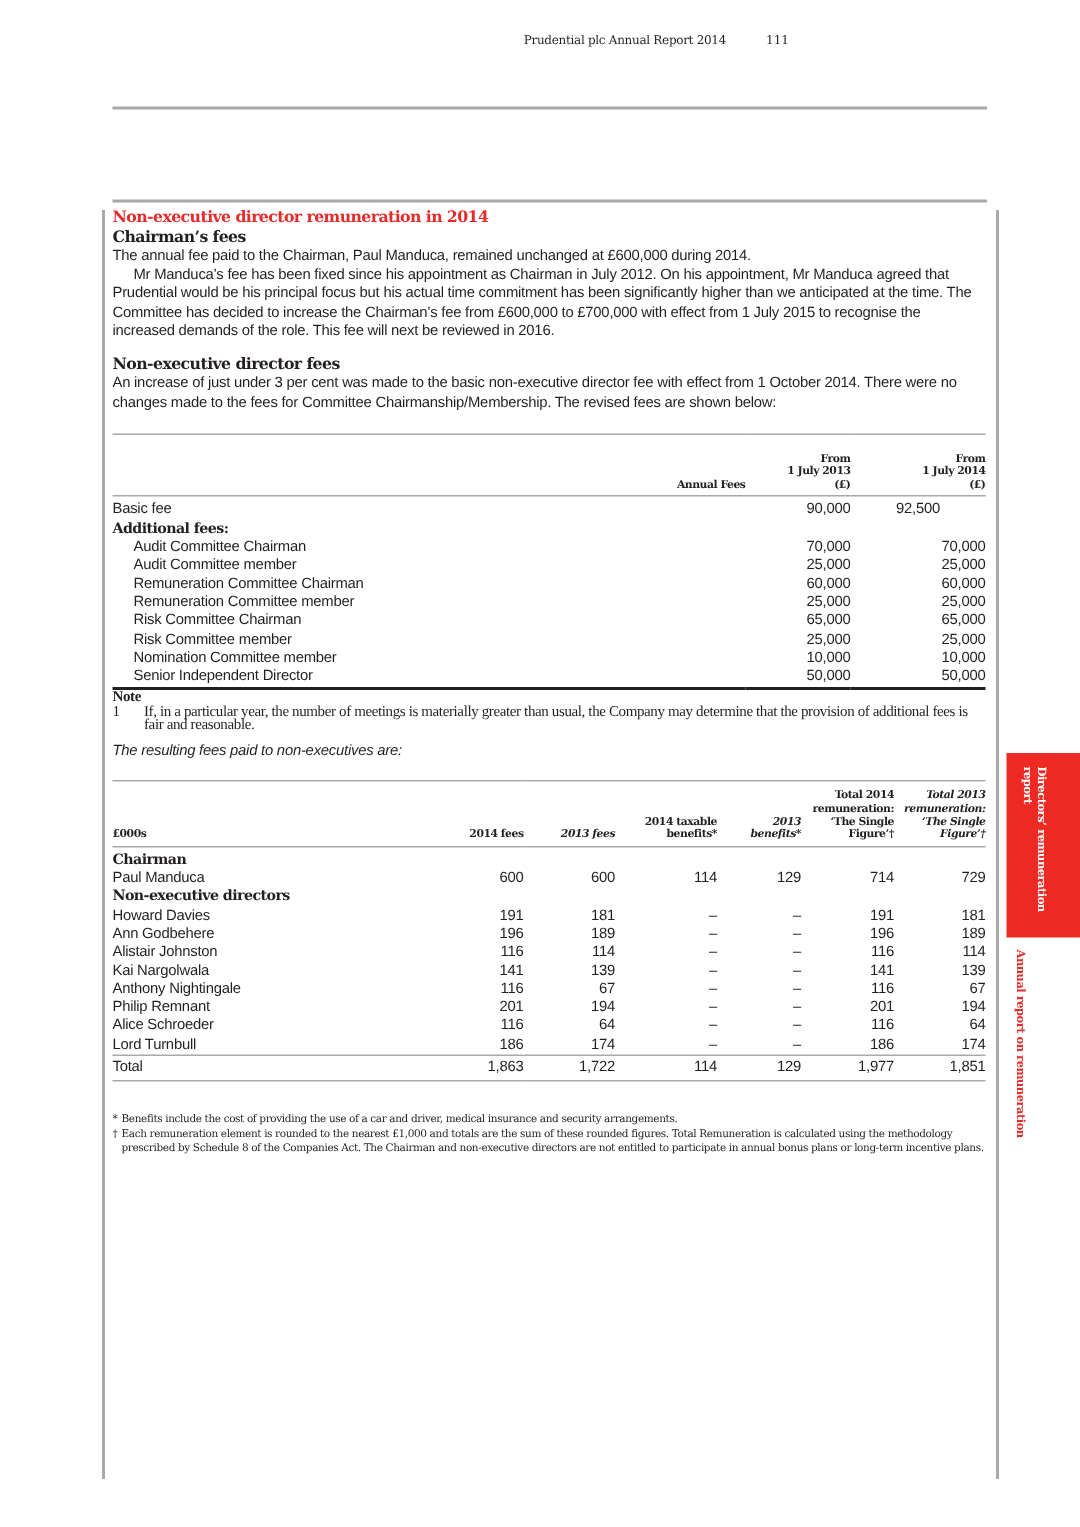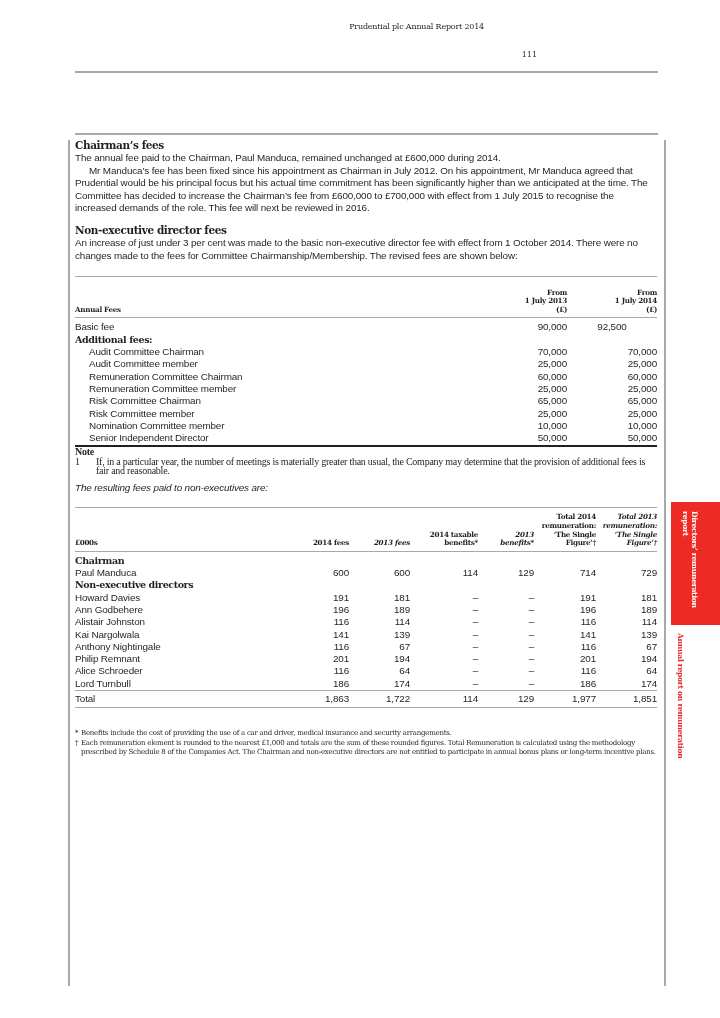--- a/index.html
+++ b/index.html
@@ -1,21 +1,21 @@
 <!DOCTYPE html>
 <html><head>
 <meta charset="utf-8">
 <style>
   * { box-sizing: border-box; margin: 0; padding: 0; }
   html, body { width: 720px; height: 1018px; background: #fff; overflow: hidden; }
   body { position: relative; font-family: "Liberation Sans", sans-serif; color: #231f20; }
 
   .running-head { position: absolute; top: 22px; left: 0; width: 591px; height: 14px; font-family: "DejaVu Serif", serif; font-size: 8px; color: #231f20; }
   .running-head .rh-title { position: absolute; right: 107px; top: 0; letter-spacing: -0.2px; }
-  .running-head .rh-page { position: absolute; right: 54px; top: 0; margin-top: 28px; }
+  .running-head .rh-page { position: absolute; right: 65px; top: 0; }
 
   .hr-top { position: absolute; left: 75px; width: 583px; height: 1.5px; background: #a7a9ac; }
   .vline { position: absolute; width: 1.5px; background: #a7a9ac; }
 
   .content { position: absolute; left: 75px; top: 139px; width: 582px; }
 
   .section-title { font-family: "DejaVu Serif", serif; font-size: 10.5px; font-weight: bold; color: #e62b2b; letter-spacing: -0.4px; line-height: 13px; }
   .sub-title { font-family: "DejaVu Serif", serif; font-size: 10.5px; font-weight: bold; color: #231f20; letter-spacing: -0.4px; line-height: 13px; }
   .para { font-size: 9.9px; line-height: 12.6px; color: #231f20; letter-spacing: -0.15px; }
   .para.indent { text-indent: 14px; }
@@ -64,40 +64,41 @@
 <div class="hr-top" style="top:133px;"></div>
 <div class="vline" style="left:68px; top:140px; height:846px;"></div>
 <div class="vline" style="left:664px; top:140px; height:846px;"></div>
 
 <div class="side-tab-red">
   <span>Directors’ remuneration report</span>
 </div>
 <div class="side-tab-plain">Annual report on remuneration</div>
 
 <div class="content">
+  <div class="section-title">Non-executive director remuneration in 2014</div>
   <div class="sub-title">Chairman’s fees</div>
   <p class="para">The annual fee paid to the Chairman, Paul Manduca, remained unchanged at £600,000 during 2014.</p>
   <p class="para indent">Mr Manduca’s fee has been fixed since his appointment as Chairman in July 2012. On his appointment, Mr Manduca agreed that Prudential would be his principal focus but his actual time commitment has been significantly higher than we anticipated at the time. The Committee has decided to increase the Chairman’s fee from £600,000 to £700,000 with effect from 1 July 2015 to recognise the increased demands of the role. This fee will next be reviewed in 2016.</p>
 
   <div class="gap-s"></div>
   <div class="sub-title">Non-executive director fees</div>
   <p class="para">An increase of just under 3 per cent was made to the basic non-executive director fee with effect from 1 October 2014. There were no changes made to the fees for Committee Chairmanship/Membership. The revised fees are shown below:</p>
 
   <table class="fees-table">
     <colgroup>
         <col>
         <col style="width:70px">
         <col style="width:90px">
       </colgroup>
     <thead>
       <tr class="toprule">
           <th colspan="3"></th>
         </tr>
       <tr class="head-row">
-        <th class="th-serif" style="text-align:left;">Annual Fees</th>
+        <th class="th-serif" style="text-align:right;">Annual Fees</th>
         <th class="th-serif num">
           <div>From</div>
           <div>1 July 2013</div>
           <div>(£)</div>
         </th>
         <th class="th-serif num">
           <div>From</div>
           <div>1 July 2014</div>
           <div>(£)</div>
         </th>

